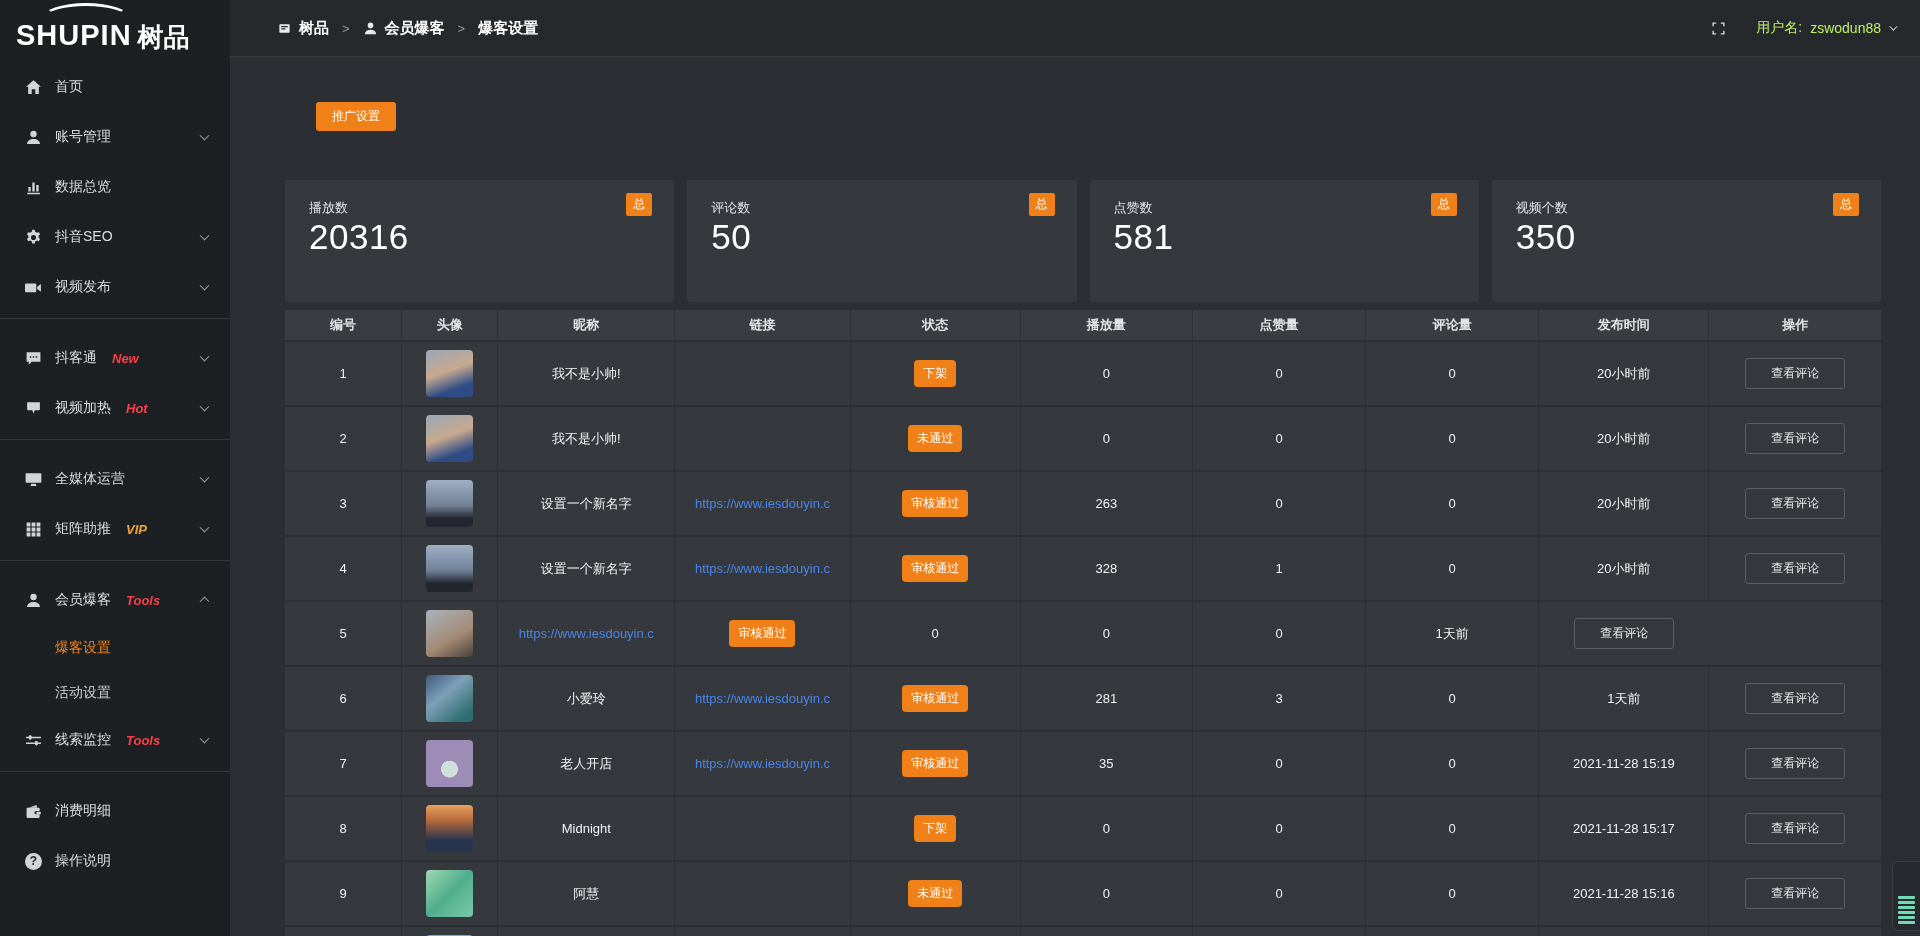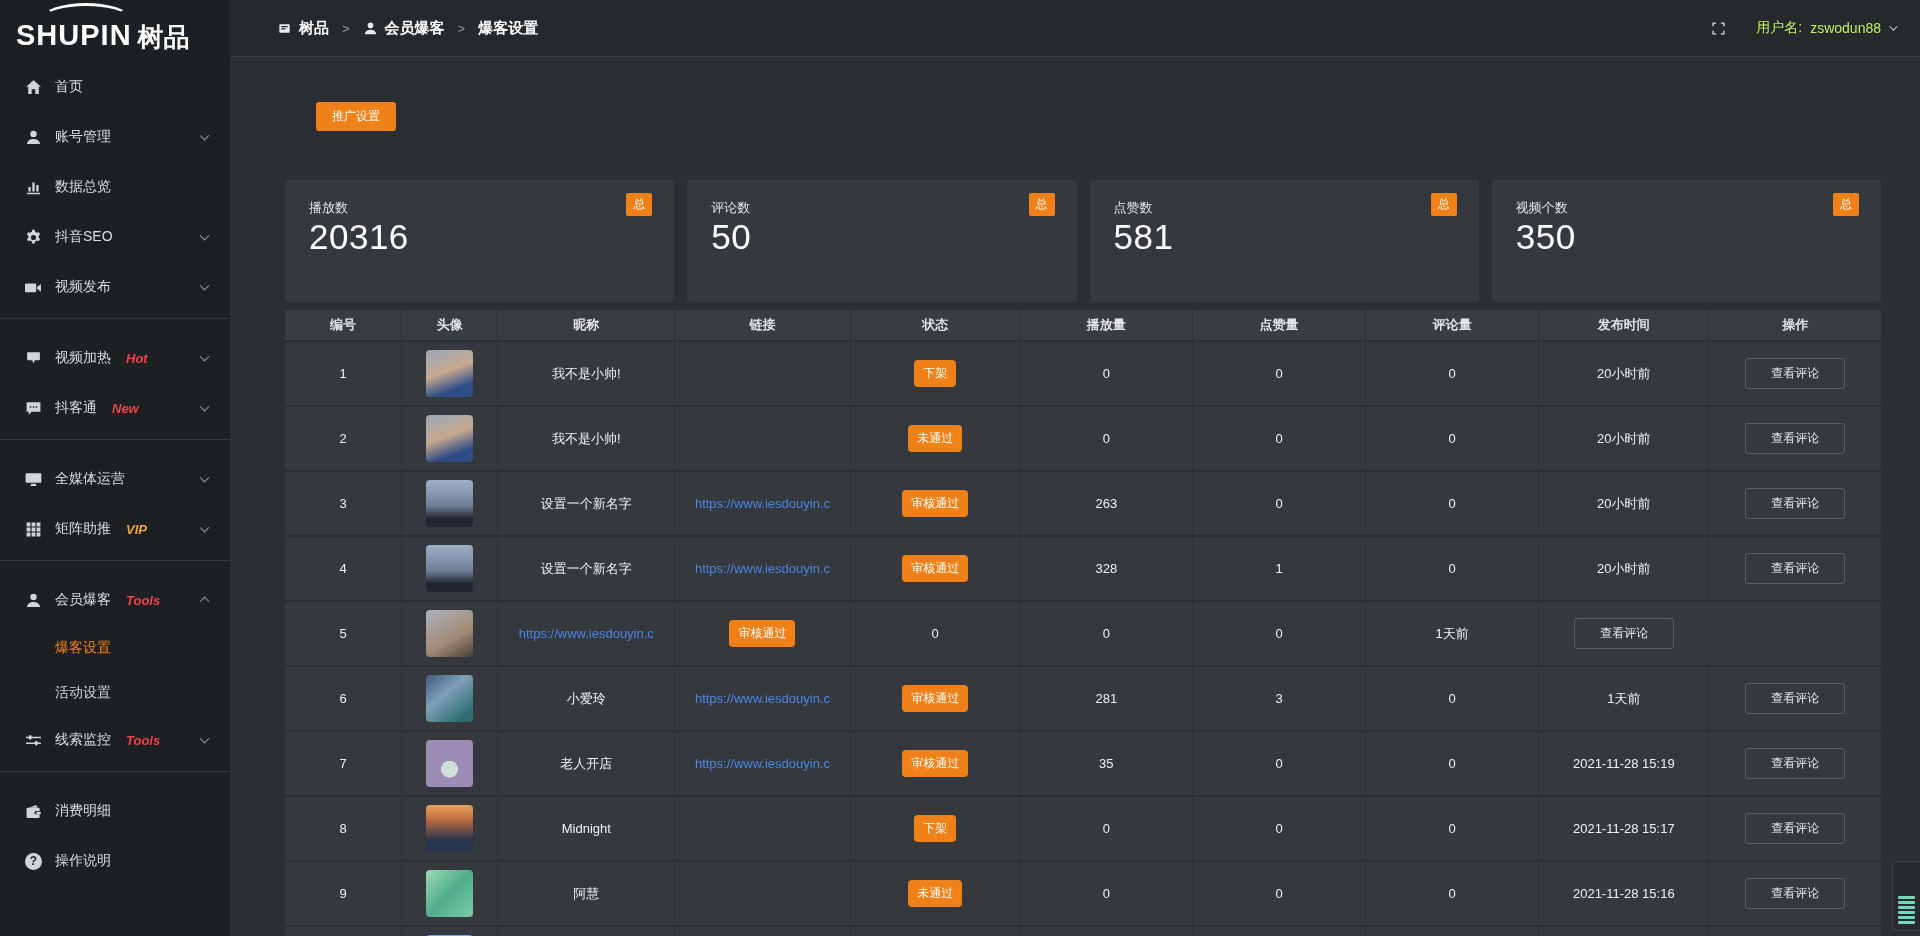--- a/index.html
+++ b/index.html
@@ -115,36 +115,36 @@
             <path d="M1 4.2h8.6a1 1 0 011 1v6.3a1 1 0 01-1 1H1a1 1 0 01-1-1V5.2a1 1 0 011-1zM11.5 7.3L15 4.8v7.1l-3.5-2.5z"></path>
           </svg>
         </span>
         <span>视频发布</span>
         <span class="chev down"></span>
       </div>
       <div class="divider"></div>
       <div class="menu-item">
         <span class="menu-icon">
           <svg viewBox="0 0 16 16">
+            <path d="M1.5 2h13v9H6.3L3.5 13.8V11h-2z"></path>
+            <path d="M4.5 5.8h1.4v1.4H4.5zM7.3 5.8h1.4v1.4H7.3zM10.1 5.8h1.4v1.4h-1.4z" fill="#1d2023"></path>
+          </svg>
+        </span>
+        <span>抖客通</span>
+        <span class="menu-tag" style="color: rgb(243, 64, 74);">New</span>
+        <span class="chev down"></span>
+      </div>
+      <div class="menu-item">
+        <span class="menu-icon">
+          <svg viewBox="0 0 16 16">
             <path d="M2 2h12v6.6a1 1 0 01-1 1H9.2L8 12.8 6.8 9.6H3a1 1 0 01-1-1z"></path>
           </svg>
         </span>
         <span>视频加热</span>
         <span class="menu-tag" style="color: rgb(243, 64, 74);">Hot</span>
-        <span class="chev down"></span>
-      </div>
-      <div class="menu-item">
-        <span class="menu-icon">
-          <svg viewBox="0 0 16 16">
-            <path d="M1.5 2h13v9H6.3L3.5 13.8V11h-2z"></path>
-            <path d="M4.5 5.8h1.4v1.4H4.5zM7.3 5.8h1.4v1.4H7.3zM10.1 5.8h1.4v1.4h-1.4z" fill="#1d2023"></path>
-          </svg>
-        </span>
-        <span>抖客通</span>
-        <span class="menu-tag" style="color: rgb(243, 64, 74);">New</span>
         <span class="chev down"></span>
       </div>
       <div class="divider"></div>
       <div class="menu-item">
         <span class="menu-icon">
           <svg viewBox="0 0 16 16">
             <path d="M1.2 2.2h13.6a.6.6 0 01.6.6v7.6a.6.6 0 01-.6.6H1.2a.6.6 0 01-.6-.6V2.8a.6.6 0 01.6-.6zM6 12h4l.9 2H5.1z"></path>
           </svg>
         </span>
         <span>全媒体运营</span>

